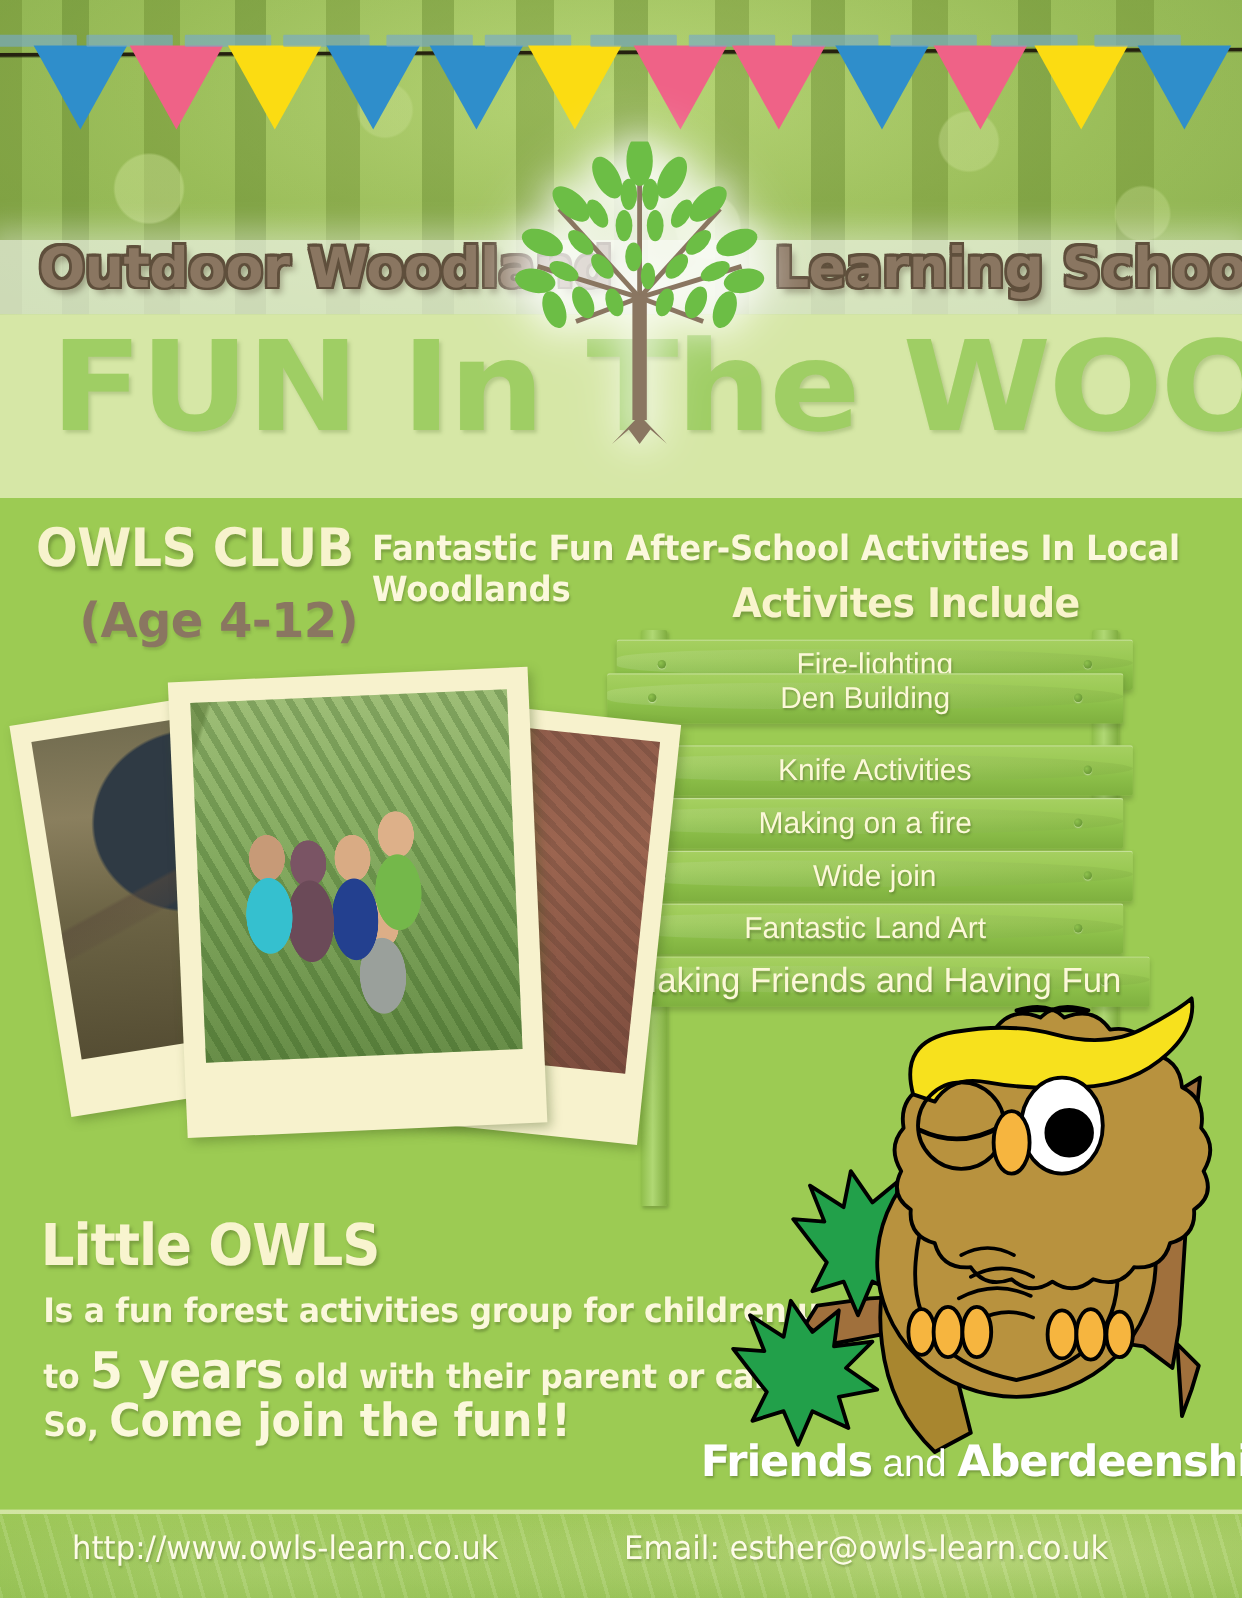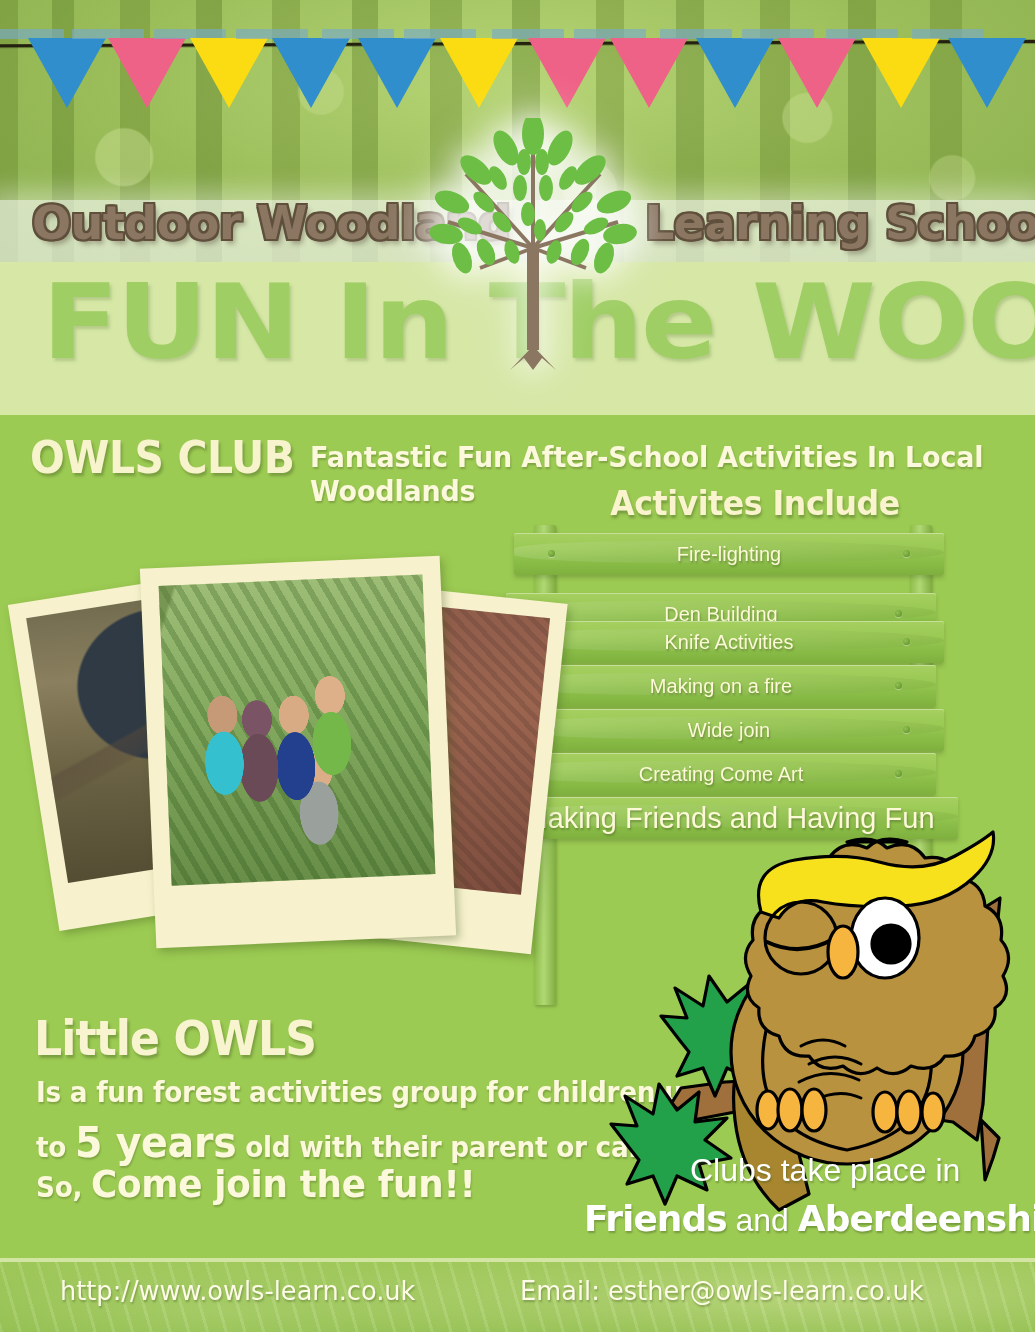--- a/index.html
+++ b/index.html
@@ -171,21 +171,21 @@
   }
   .screw {
     position:absolute; width:7px; height:7px; border-radius:50%;
     background:radial-gradient(circle at 35% 35%, #8fc34e, #5d8a2e);
     box-shadow:0 1px 1px rgba(255,255,255,.4);
   }
   .plank .s-l { left:34px; top:17px; }
   .plank .s-r { right:34px; top:17px; }
   .plank .txt {
     position:absolute; left:0; right:0; top:-1px; text-align:center;
-    font-family:"Liberation Sans", sans-serif; font-size:20px; line-height:44px;
+    font-family:"Liberation Sans", sans-serif; font-size:25px; line-height:44px;
     color:#fcf8d8; white-space:nowrap;
     text-shadow:1px 2px 2px rgba(70,95,35,.45);
   }
   .plank.wide { left:0px; width:458px; }
   .plank.wide .txt { font-size:29px; }
   #activities-heading {
     position:absolute; left:0; top:-42px; width:100%; text-align:center;
     font-family:"DejaVu Sans", sans-serif; font-weight:bold; font-size:34px;
     color:#f9f4cd; letter-spacing:-0.5px;
     text-shadow:1px 3px 3px rgba(70,95,35,.45);
@@ -407,34 +407,35 @@
       <ellipse cx="176" cy="140" rx="9" ry="16" transform="rotate(20 176 140)"></ellipse>
       <ellipse cx="100" cy="96" rx="7" ry="12"></ellipse>
       <ellipse cx="112" cy="112" rx="6" ry="11"></ellipse>
     </g>
   </svg>
 
   <div class="body-green"></div>
 
   <div id="owls-club">OWLS CLUB</div>
   <div id="club-tag">Fantastic Fun After-School Activities In Local Woodlands</div>
+  <div id="age-range">(Age 4-12)</div>
 
   <div id="signpost">
     <div id="activities-heading">Activites Include</div>
     <div class="post post-l"></div>
     <div class="post post-r"></div>
     <div class="post post-foot-l"></div>
     <div class="post post-foot-r"></div>
     <div class="planks">
         <div class="plank" style="top: 8px;">
           <div class="screw s-l"></div>
           <div class="screw s-r"></div>
           <div class="txt">Fire-lighting</div>
         </div>
-        <div class="plank" style="top: 68px; left: 6px;">
+        <div class="plank" style="top: 36px; left: 6px;">
           <div class="screw s-l"></div>
           <div class="screw s-r"></div>
           <div class="txt">Den Building</div>
         </div>
         <div class="plank" style="top: 96px;">
           <div class="screw s-l"></div>
           <div class="screw s-r"></div>
           <div class="txt">Knife Activities</div>
         </div>
         <div class="plank" style="top: 140px; left: 6px;">
@@ -443,21 +444,21 @@
           <div class="txt">Making on a fire</div>
         </div>
         <div class="plank" style="top: 184px;">
           <div class="screw s-l"></div>
           <div class="screw s-r"></div>
           <div class="txt">Wide join</div>
         </div>
         <div class="plank" style="top: 228px; left: 6px;">
           <div class="screw s-l"></div>
           <div class="screw s-r"></div>
-          <div class="txt">Creating Come Art</div>
+          <div class="txt">Fantastic Land Art</div>
         </div>
         <div class="plank wide" style="top: 272px;">
           <div class="screw s-l"></div>
           <div class="screw s-r"></div>
           <div class="txt">Making Friends and Having Fun</div>
         </div>
       </div>
   </div>
 
   <div id="photos">
@@ -521,21 +522,20 @@
         <ellipse cx="183" cy="290" rx="11" ry="19"></ellipse>
         <ellipse cx="205" cy="290" rx="12" ry="21"></ellipse>
         <ellipse cx="229" cy="290" rx="12" ry="21"></ellipse>
         <ellipse cx="300" cy="292" rx="12" ry="20"></ellipse>
         <ellipse cx="324" cy="292" rx="12" ry="21"></ellipse>
         <ellipse cx="348" cy="292" rx="11" ry="19"></ellipse>
       </g>
     </g>
   </svg>
 
-  <div id="clubs-line">Clubs take place in</div>
   <div id="places-line">
     <b>Friends</b><span class="and"> and </span><b>Aberdeenshire</b>
   </div>
 
   <div class="footer"></div>
   <div class="foot-text" id="foot-url">http://www.owls-learn.co.uk</div>
   <div class="foot-text" id="foot-email">Email:  esther@owls-learn.co.uk</div>
 
 </div>
 

